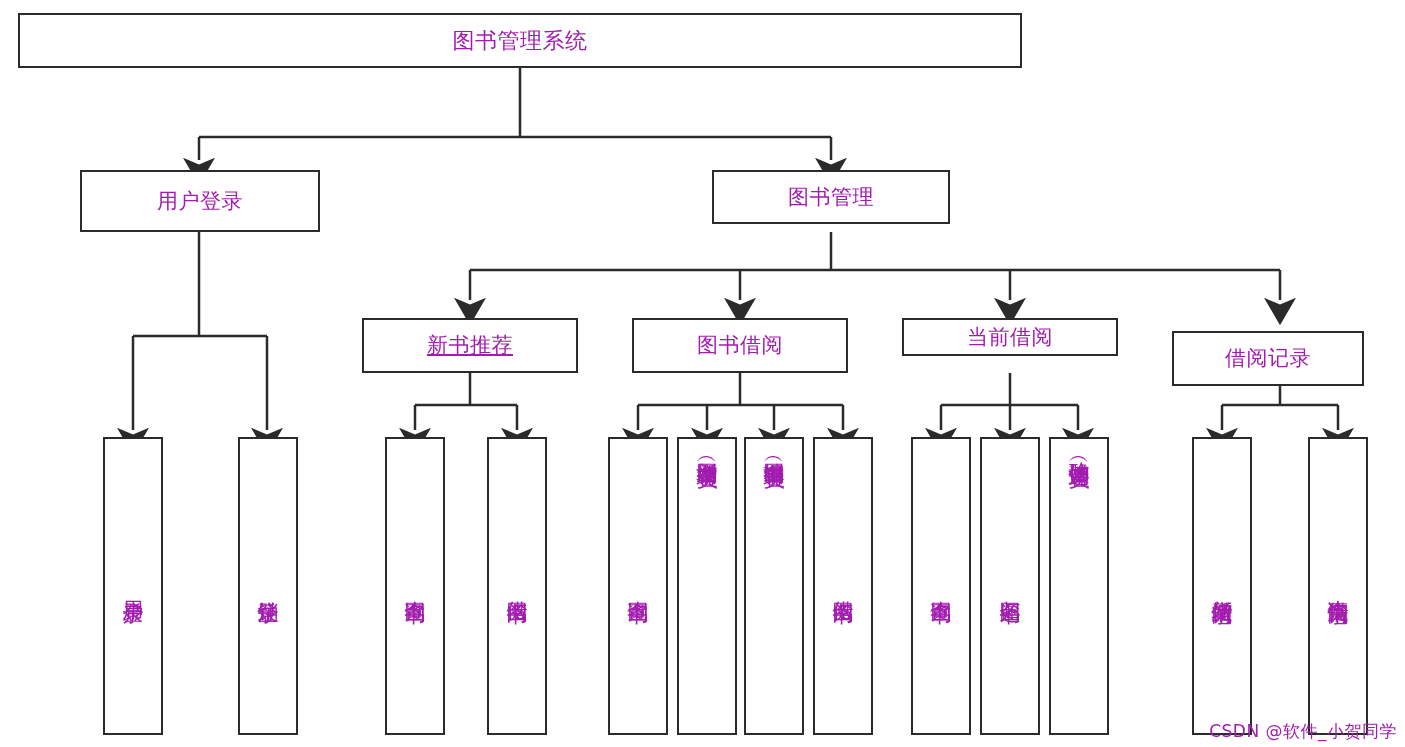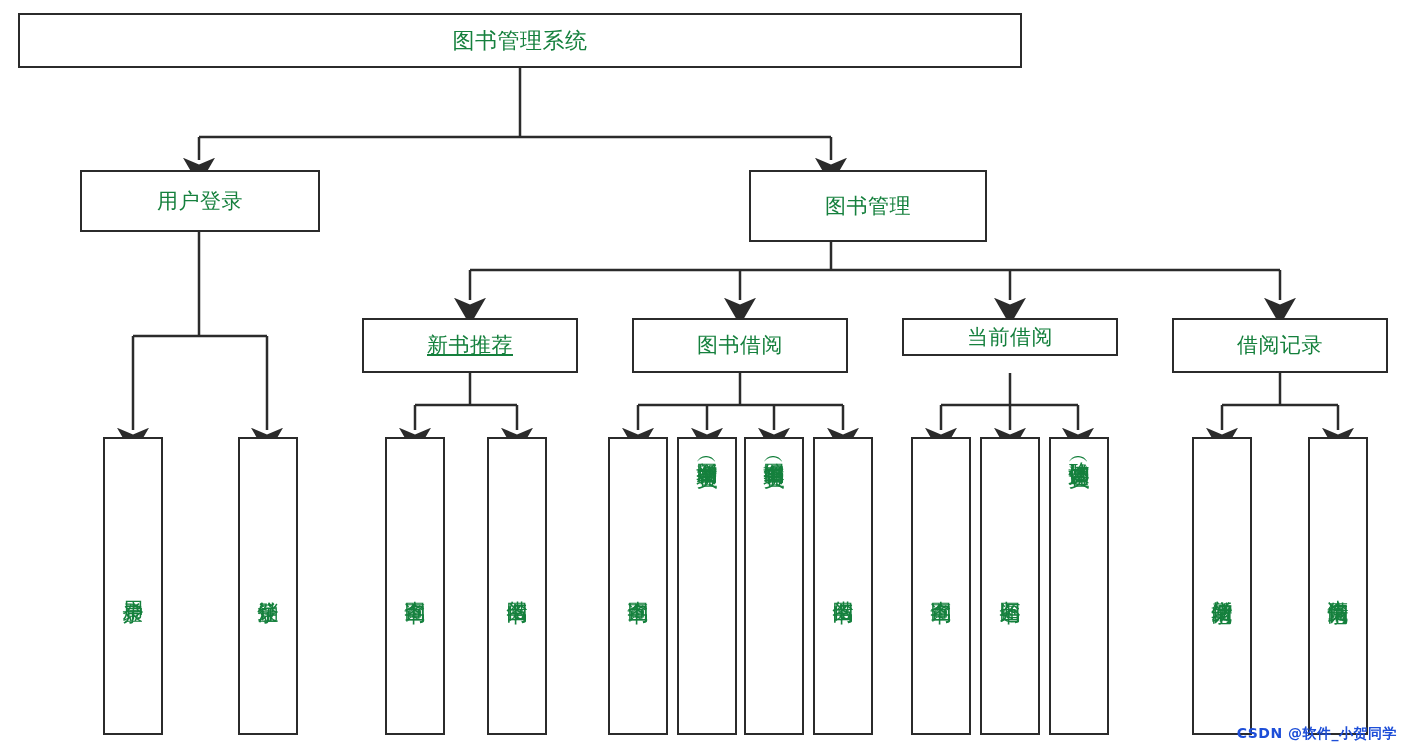--- a/index.html
+++ b/index.html
@@ -18,21 +18,21 @@
     overflow: hidden;
   }
   .node {
     position: absolute;
     box-sizing: border-box;
     border: 2px solid #2b2b2b;
     background: #ffffff;
     display: flex;
     align-items: center;
     justify-content: center;
-    color: #15803d;
+    color: #a21caf;
   }
   .node-label {
     display: block;
     text-align: center;
     line-height: 1.15;
     letter-spacing: 0.5px;
   }
   
   .node.horiz .node-label {
     font-size: 21px;
@@ -71,25 +71,24 @@
     stroke-width: 2.5;
     fill: none;
   }
   .arrowhead {
     fill: #2b2b2b;
   }
   .watermark {
     position: absolute;
     right: 8px;
     bottom: 4px;
-    font-size: 14px;
-    color: #1d4ed8;
+    font-size: 17px;
+    color: #a21caf;
     white-space: nowrap;
     letter-spacing: 0.5px;
-    font-weight: bold;
   }
 </style>
 </head>
 <body>
 
 <div id="canvas">
 
   <svg class="wires" viewBox="0 0 1405 747">
     <defs>
       <marker id="arrow" viewBox="0 0 12 14" refX="1" refY="7" markerWidth="11" markerHeight="13" orient="auto-start-reverse">
@@ -139,37 +138,37 @@
   </svg>
 
   <div class="node horiz root" style="left:18px; top:13px; width:1004px; height:55px;">
     <span class="node-label">图书管理系统</span>
   </div>
 
   <div class="node horiz" style="left:80px; top:170px; width:240px; height:62px;">
     <span class="node-label">用户登录</span>
   </div>
 
-  <div class="node horiz" style="left:712px; top:170px; width:238px; height:72px;margin-left:37px;">
+  <div class="node horiz" style="left:712px; top:170px; width:238px; height:54px;">
     <span class="node-label">图书管理</span>
   </div>
 
   <div class="node horiz" style="left:362px; top:318px; width:216px; height:55px;text-decoration:underline;">
     <span class="node-label">新书推荐</span>
   </div>
 
   <div class="node horiz" style="left:632px; top:318px; width:216px; height:55px;">
     <span class="node-label">图书借阅</span>
   </div>
 
   <div class="node horiz" style="left:902px; top:318px; width:216px; height:38px;">
     <span class="node-label">当前借阅</span>
   </div>
 
-  <div class="node horiz" style="left:1172px; top:318px; width:216px; height:55px;">
+  <div class="node horiz" style="left:1172px; top:331px; width:192px; height:55px;">
     <span class="node-label">借阅记录</span>
   </div>
 
   <div class="node vert centered" style="left:103px; top:437px; width:60px; height:298px;">
     <span class="node-label">用户登录</span>
   </div>
 
   <div class="node vert centered" style="left:238px; top:437px; width:60px; height:298px;">
     <span class="node-label">注销登录</span>
   </div>

